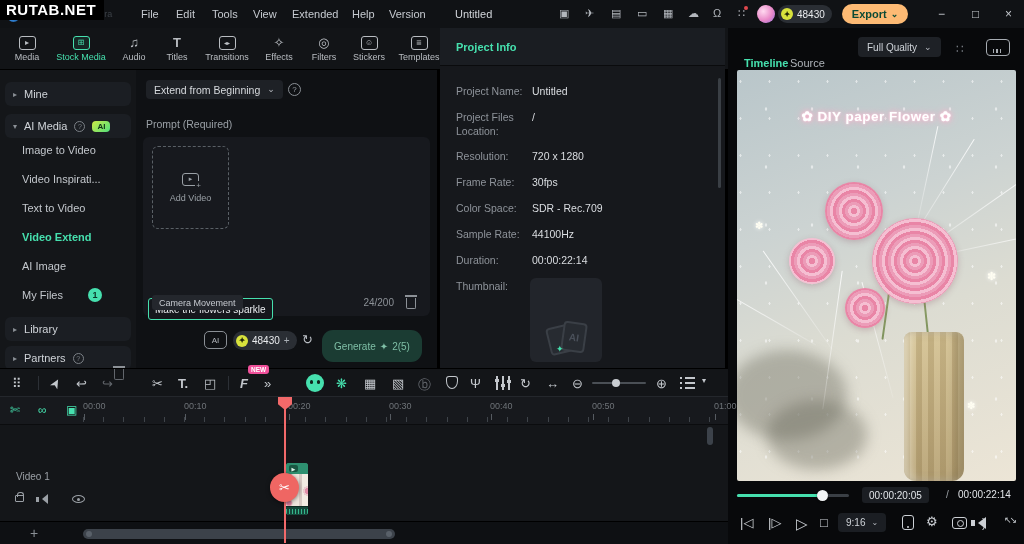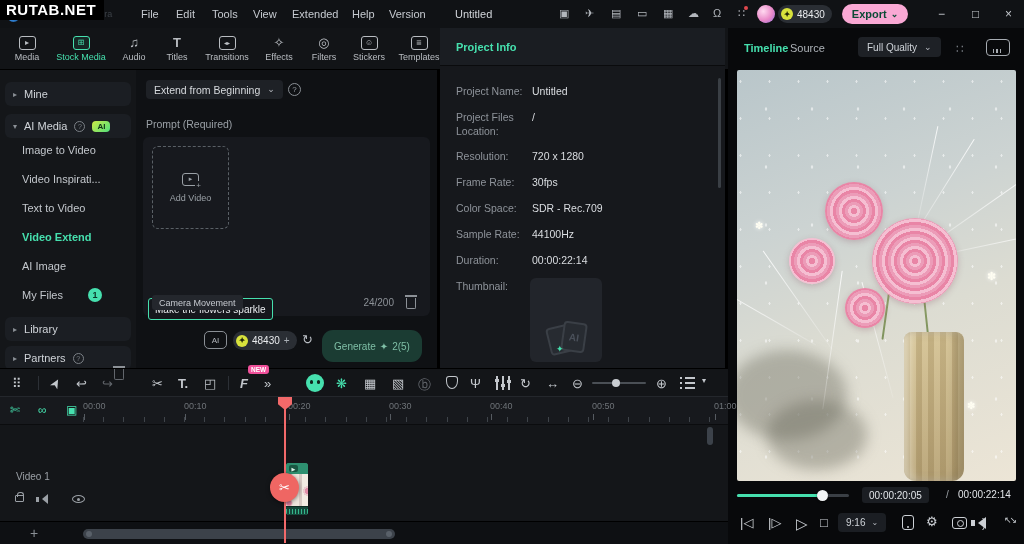--- a/index.html
+++ b/index.html
@@ -21,21 +21,21 @@
   .doc-title{left:455px;top:8px;font-size:11px;color:#d2d5da;}
   .tb-ic{top:8px;font-size:11px;color:#b3b7bd;}
   .grid-dot::after{content:"";position:absolute;right:-3px;top:-2px;width:4px;height:4px;border-radius:50%;background:#e0484d;}
   .avatar{left:757px;top:5px;width:18px;height:18px;border-radius:50%;
     background:radial-gradient(circle at 35% 35%,#ffd9f0,#e989c8 55%,#8f6fe0);}
   .coin-pill{left:778px;top:5px;height:18px;padding:0 7px 0 3px;border-radius:9px;background:#2a2e34;
     display:flex;align-items:center;gap:4px;}
   .coin{width:12px;height:12px;border-radius:50%;background:#d8e23c;color:#23270a;font-size:8px;
     display:flex;align-items:center;justify-content:center;font-weight:700;}
   .coin-num{font-size:10px;color:#e9ebee;}
-  .export-btn{left:842px;top:4px;width:66px;height:20px;border-radius:10px;background:#f9a8d4;
+  .export-btn{left:842px;top:4px;width:66px;height:20px;border-radius:10px;background:#fdba74;
     display:flex;align-items:center;justify-content:center;gap:4px;color:#0b4a35;font-size:11px;font-weight:700;}
   .winctl{top:7px;font-size:12px;color:#c3c7cc;}
 
   
   .tabbar{left:0;top:28px;width:728px;height:42px;background:#121417;border-bottom:1px solid #000;
     display:flex;align-items:center;padding:0 4px;}
   .mtab{display:flex;flex-direction:column;align-items:center;justify-content:center;gap:2px;height:40px;flex:0 0 auto;}
   .mtab .lbl{font-size:9px;color:#b9bdc2;white-space:nowrap;}
   .mtab .ticon{width:17px;height:14px;border:1.2px solid #b9bdc2;border-radius:3px;color:#b9bdc2;
     font-size:8px;display:flex;align-items:center;justify-content:center;}
@@ -94,21 +94,21 @@
   .proj-title{position:absolute;left:16px;top:13px;font-size:11px;font-weight:700;color:#46e0ae;}
   .pi-label{position:absolute;left:16px;width:78px;font-size:10.5px;color:#8e939a;line-height:1.3;}
   .pi-value{position:absolute;left:92px;font-size:10.5px;color:#dadde1;}
   .thumb-box{position:absolute;left:90px;top:250px;width:72px;height:84px;background:#22252b;border-radius:6px;overflow:hidden;}
   .ai-card{position:absolute;border:2px solid #3a3f46;border-radius:4px;background:#272b31;color:#4a505a;
     font-size:10px;font-weight:800;display:flex;align-items:center;justify-content:center;}
   .proj-scroll{position:absolute;right:4px;top:50px;width:3px;height:110px;background:#3a3f45;border-radius:2px;}
 
   
   .preview-panel{left:728px;top:28px;width:296px;height:516px;background:#08090b;}
-  .pv-tab{position:absolute;top:14px;font-size:11px;color:#aeb3b9;}
+  .pv-tab{position:absolute;top:29px;font-size:11px;color:#aeb3b9;}
   .pv-tab.active{color:#46e0ae;font-weight:700;}
   .quality-dd{position:absolute;left:130px;top:9px;height:20px;padding:0 9px;border-radius:4px;background:#1e2126;
     display:flex;align-items:center;gap:7px;font-size:10px;color:#cfd3d8;}
   .pv-grid{position:absolute;left:228px;top:14px;font-size:12px;color:#7c8187;}
   .scope-ic{position:absolute;left:258px;top:11px;width:24px;height:17px;border:1.3px solid #a7acb2;border-radius:4px;}
   .scope-ic::after{content:"";position:absolute;left:4px;top:9px;width:14px;height:4px;
     background:linear-gradient(90deg,transparent 0 2px,#a7acb2 2px 3px,transparent 3px 5px,#a7acb2 5px 7px,transparent 7px 9px,#a7acb2 9px 10px,transparent 10px);}
   .video{position:absolute;left:9px;top:42px;width:279px;height:411px;border-radius:2px;overflow:hidden;
     background:linear-gradient(160deg,#b9c6ca 0%,#ccd3d2 35%,#dcdcd2 60%,#ece5d6 100%);}
   .video::before{content:"";position:absolute;inset:0;opacity:.55;
@@ -395,20 +395,21 @@
       <div class="spark" style="left:35px;top:200px;height:100px;transform:rotate(-60deg)"></div>
       <div class="spark" style="left:95px;top:200px;height:140px;transform:rotate(8deg)"></div>
       <div class="spark" style="left:140px;top:210px;height:120px;transform:rotate(-15deg)"></div>
       <div class="stem" style="left:150px;top:190px;height:80px;transform:rotate(8deg)"></div>
       <div class="stem" style="left:185px;top:170px;height:95px;transform:rotate(-6deg)"></div>
       <div class="rose" style="left:88px;top:112px;width:58px;height:58px"></div>
       <div class="rose" style="left:135px;top:148px;width:86px;height:86px"></div>
       <div class="rose" style="left:52px;top:168px;width:46px;height:46px"></div>
       <div class="rose" style="left:108px;top:218px;width:40px;height:40px"></div>
       <div class="vase"></div>
+      <div class="vid-title">✿ DIY paper Flower ✿</div>
       <span class="daisy" style="left:18px;top:150px;font-size:10px">✽</span>
       <span class="daisy" style="left:250px;top:200px;font-size:11px">✽</span>
       <span class="daisy" style="left:230px;top:330px;font-size:10px">✽</span>
     </div>
 
     <div class="seek-row">
       <div class="seek-track">
         <div class="seek-fill"></div>
         <div class="seek-handle"></div>
       </div>

